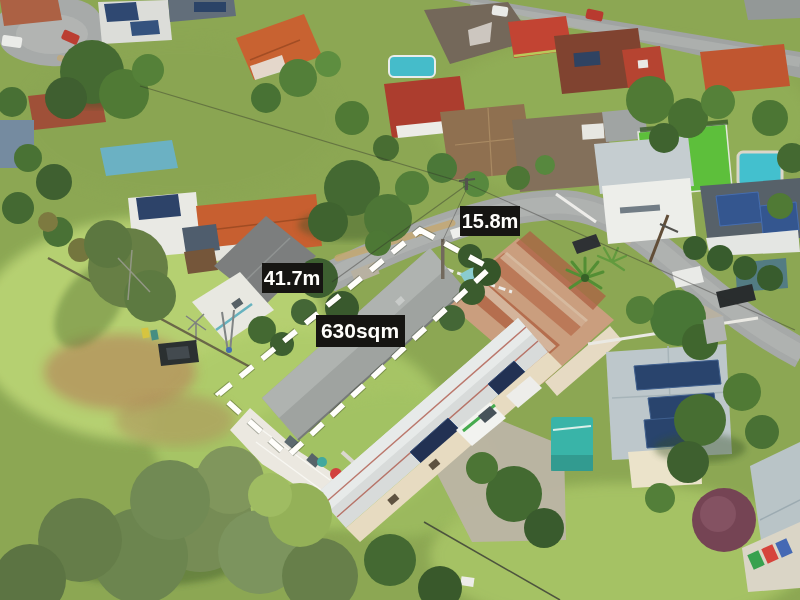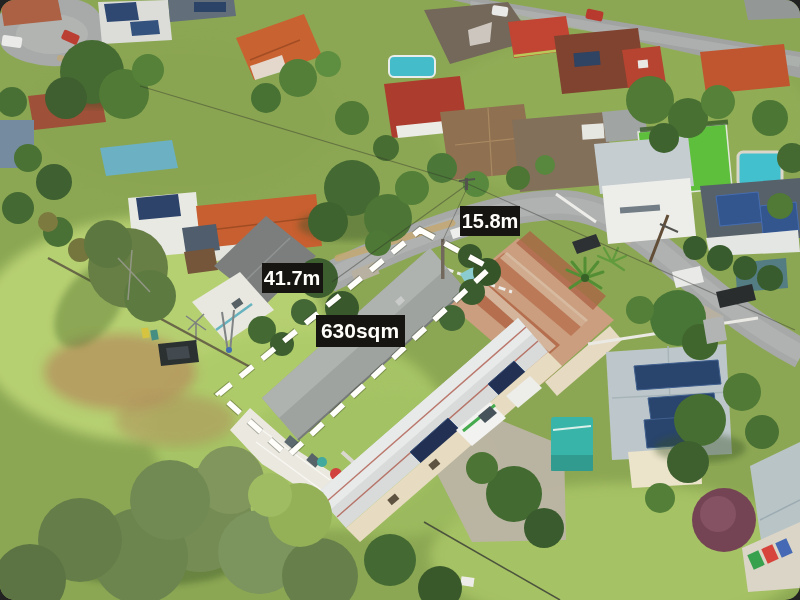--- a/index.html
+++ b/index.html
@@ -1,16 +1,16 @@
 <!DOCTYPE html>
 <html><head>
 <meta charset="utf-8">
 <style>
   html,body{margin:0;padding:0;background:#222;}
-  #stage{position:relative;width:800px;height:600px;overflow:hidden;font-family:"Liberation Sans",sans-serif;border-radius:15px;}
+  #stage{position:relative;width:800px;height:600px;overflow:hidden;font-family:"Liberation Sans",sans-serif;}
   svg{display:block}
   .lbl{font-family:"Liberation Sans","DejaVu Sans",sans-serif;font-weight:700;fill:#fff;}
 </style>
 </head>
 <body>
 
 <div id="stage">
 <svg width="800" height="600" viewBox="0 0 800 600">
   <defs>
     <filter id="b6">

